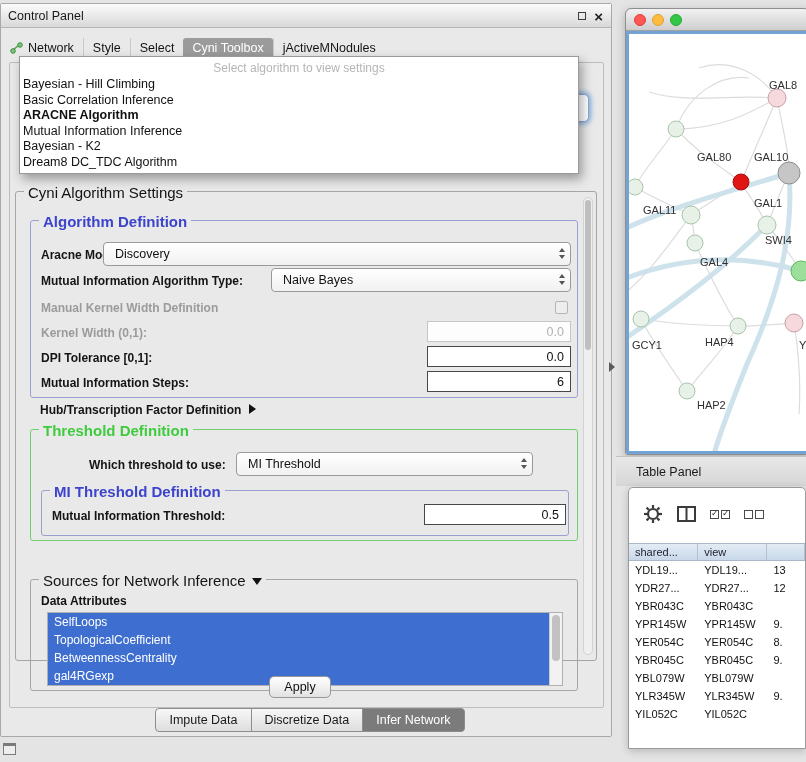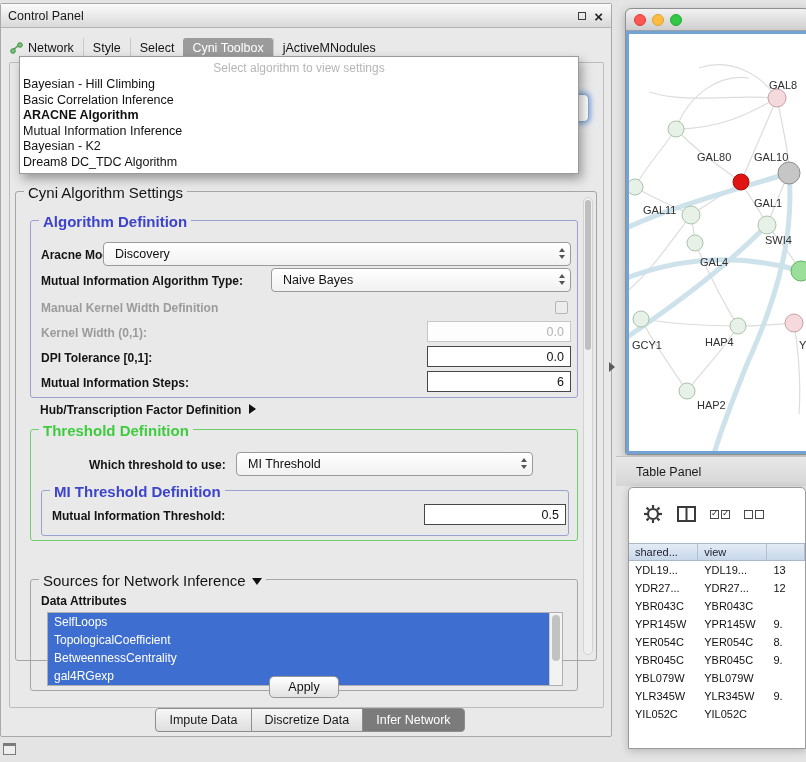--- a/index.html
+++ b/index.html
@@ -76,21 +76,21 @@
   
   .sb { position:absolute; background:#efefef; border:1px solid #d2d2d2; border-radius:6px; }
   .sb .thumb { position:absolute; left:1px; width:6px; background:#bfbfbf; border-radius:4px; }
   
   .attr-list { position:absolute; background:#fff; border:1px solid #b0b0b0; overflow:hidden; }
   .attr-item { height:18px; line-height:18px; padding-left:6px; font-size:12px; color:#fff; background:#3e6ed0; width:calc(100% - 13px); white-space:nowrap; }
   .list-sb { position:absolute; right:0; top:0; bottom:0; width:13px; background:#f2f2f2; border-left:1px solid #ccc; }
   .list-sb .thumb { position:absolute; left:2px; top:2px; width:8px; height:46px; background:#c2c2c2; border-radius:4px; }
   
   .apply-btn {
-    position:absolute; left:268px; top:672px; width:70px; height:22px;
+    position:absolute; left:268px; top:672px; width:62px; height:22px;
     background:linear-gradient(#ffffff,#e2e2e2); border:1px solid #979797; border-radius:5px;
     font-size:12.5px; text-align:center; line-height:20px; color:#111;
   }
   .seg-tabs { position:absolute; top:704px; left:0; width:100%; display:flex; justify-content:center; }
   .seg { padding:4px 13px; font-size:12.5px; border:1px solid #8d8d8d; margin-left:-1px;
          background:linear-gradient(#f7f7f7,#dedede); color:#1a1a1a; white-space:nowrap; }
   .seg:first-child { border-radius:4px 0 0 4px; margin-left:8px; }
   .seg:last-child { border-radius:0 4px 4px 0; }
   .seg.sel { background:#7b7b7b; color:#fff; }
   

